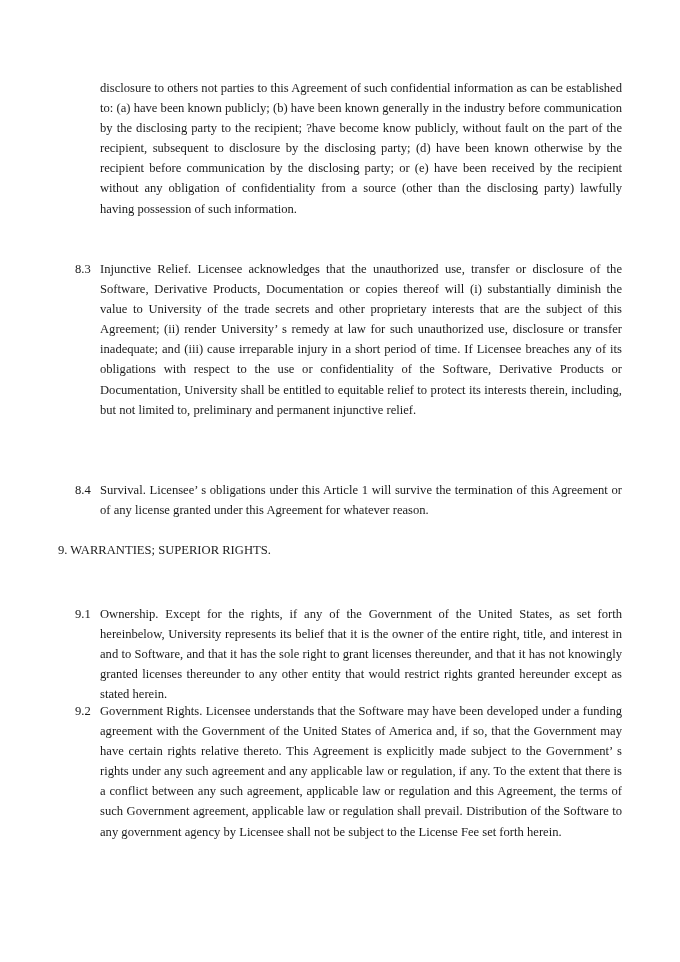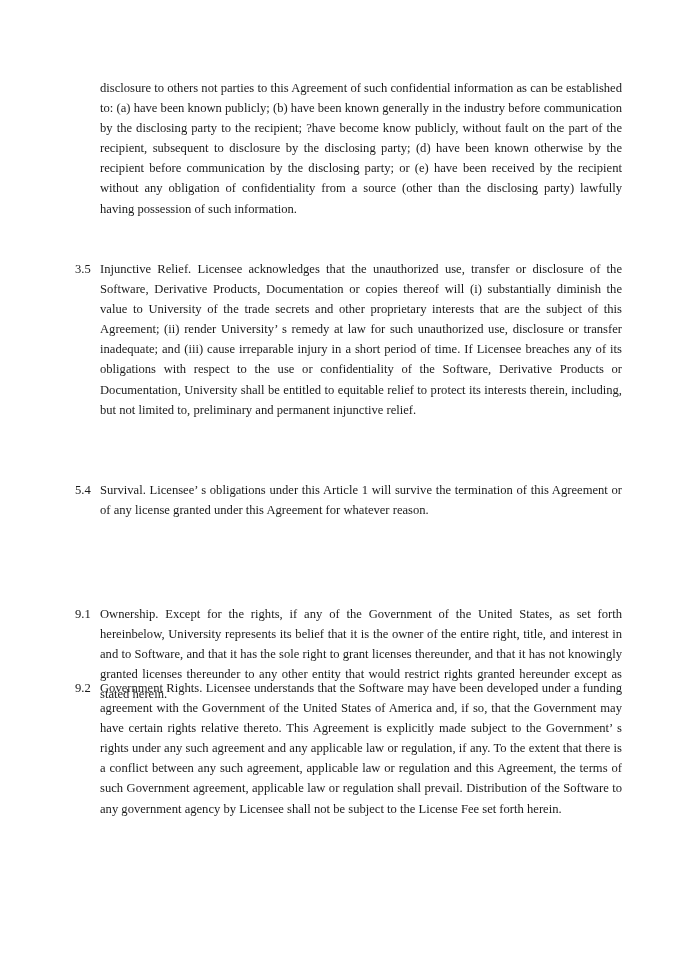--- a/index.html
+++ b/index.html
@@ -52,33 +52,34 @@
     }
   </style>
 </head>
 <body>
 
 <div class="page">
 
   <p class="block cont" style="top:78px; margin:0;">disclosure to others not parties to this Agreement of such confidential information as can be established to: (a) have been known publicly; (b) have been known generally in the industry before communication by the disclosing party to the recipient; ?have become know publicly, without fault on the part of the recipient, subsequent to disclosure by the disclosing party; (d) have been known otherwise by the recipient before communication by the disclosing party; or (e) have been received by the recipient without any obligation of confidentiality from a source (other than the disclosing party) lawfully having possession of such information.</p>
 
   <div class="block section" style="top:259px;">
-    <span class="num">3.5</span>
+    <span class="num">8.3</span>
     <span>Injunctive Relief. Licensee acknowledges that the unauthorized use, transfer or disclosure of the Software, Derivative Products, Documentation or copies thereof will (i) substantially diminish the value to University of the trade secrets and other proprietary interests that are the subject of this Agreement; (ii) render University’ s remedy at law for such unauthorized use, disclosure or transfer inadequate; and (iii) cause irreparable injury in a short period of time. If Licensee breaches any of its obligations with respect to the use or confidentiality of the Software, Derivative Products or Documentation, University shall be entitled to equitable relief to protect its interests therein, including, but not limited to, preliminary and permanent injunctive relief.</span>
   </div>
 
   <div class="block section" style="top:480px;">
-    <span class="num">5.4</span>
+    <span class="num">8.4</span>
     <span>Survival. Licensee’ s obligations under this Article 1 will survive the termination of this Agreement or of any license granted under this Agreement for whatever reason.</span>
   </div>
 
+  <div class="block heading" style="top:540px;">9. WARRANTIES; SUPERIOR RIGHTS.</div>
 
   <div class="block section" style="top:604px;">
     <span class="num">9.1</span>
     <span>Ownership. Except for the rights, if any of the Government of the United States, as set forth hereinbelow, University represents its belief that it is the owner of the entire right, title, and interest in and to Software, and that it has the sole right to grant licenses thereunder, and that it has not knowingly granted licenses thereunder to any other entity that would restrict rights granted hereunder except as stated herein.</span>
   </div>
 
-  <div class="block section" style="top:678px;">
+  <div class="block section" style="top:701px;">
     <span class="num">9.2</span>
     <span>Government Rights. Licensee understands that the Software may have been developed under a funding agreement with the Government of the United States of America and, if so, that the Government may have certain rights relative thereto. This Agreement is explicitly made subject to the Government’ s rights under any such agreement and any applicable law or regulation, if any. To the extent that there is a conflict between any such agreement, applicable law or regulation and this Agreement, the terms of such Government agreement, applicable law or regulation shall prevail. Distribution of the Software to any government agency by Licensee shall not be subject to the License Fee set forth herein.</span>
   </div>
 
 </div>
 
 </body></html>

